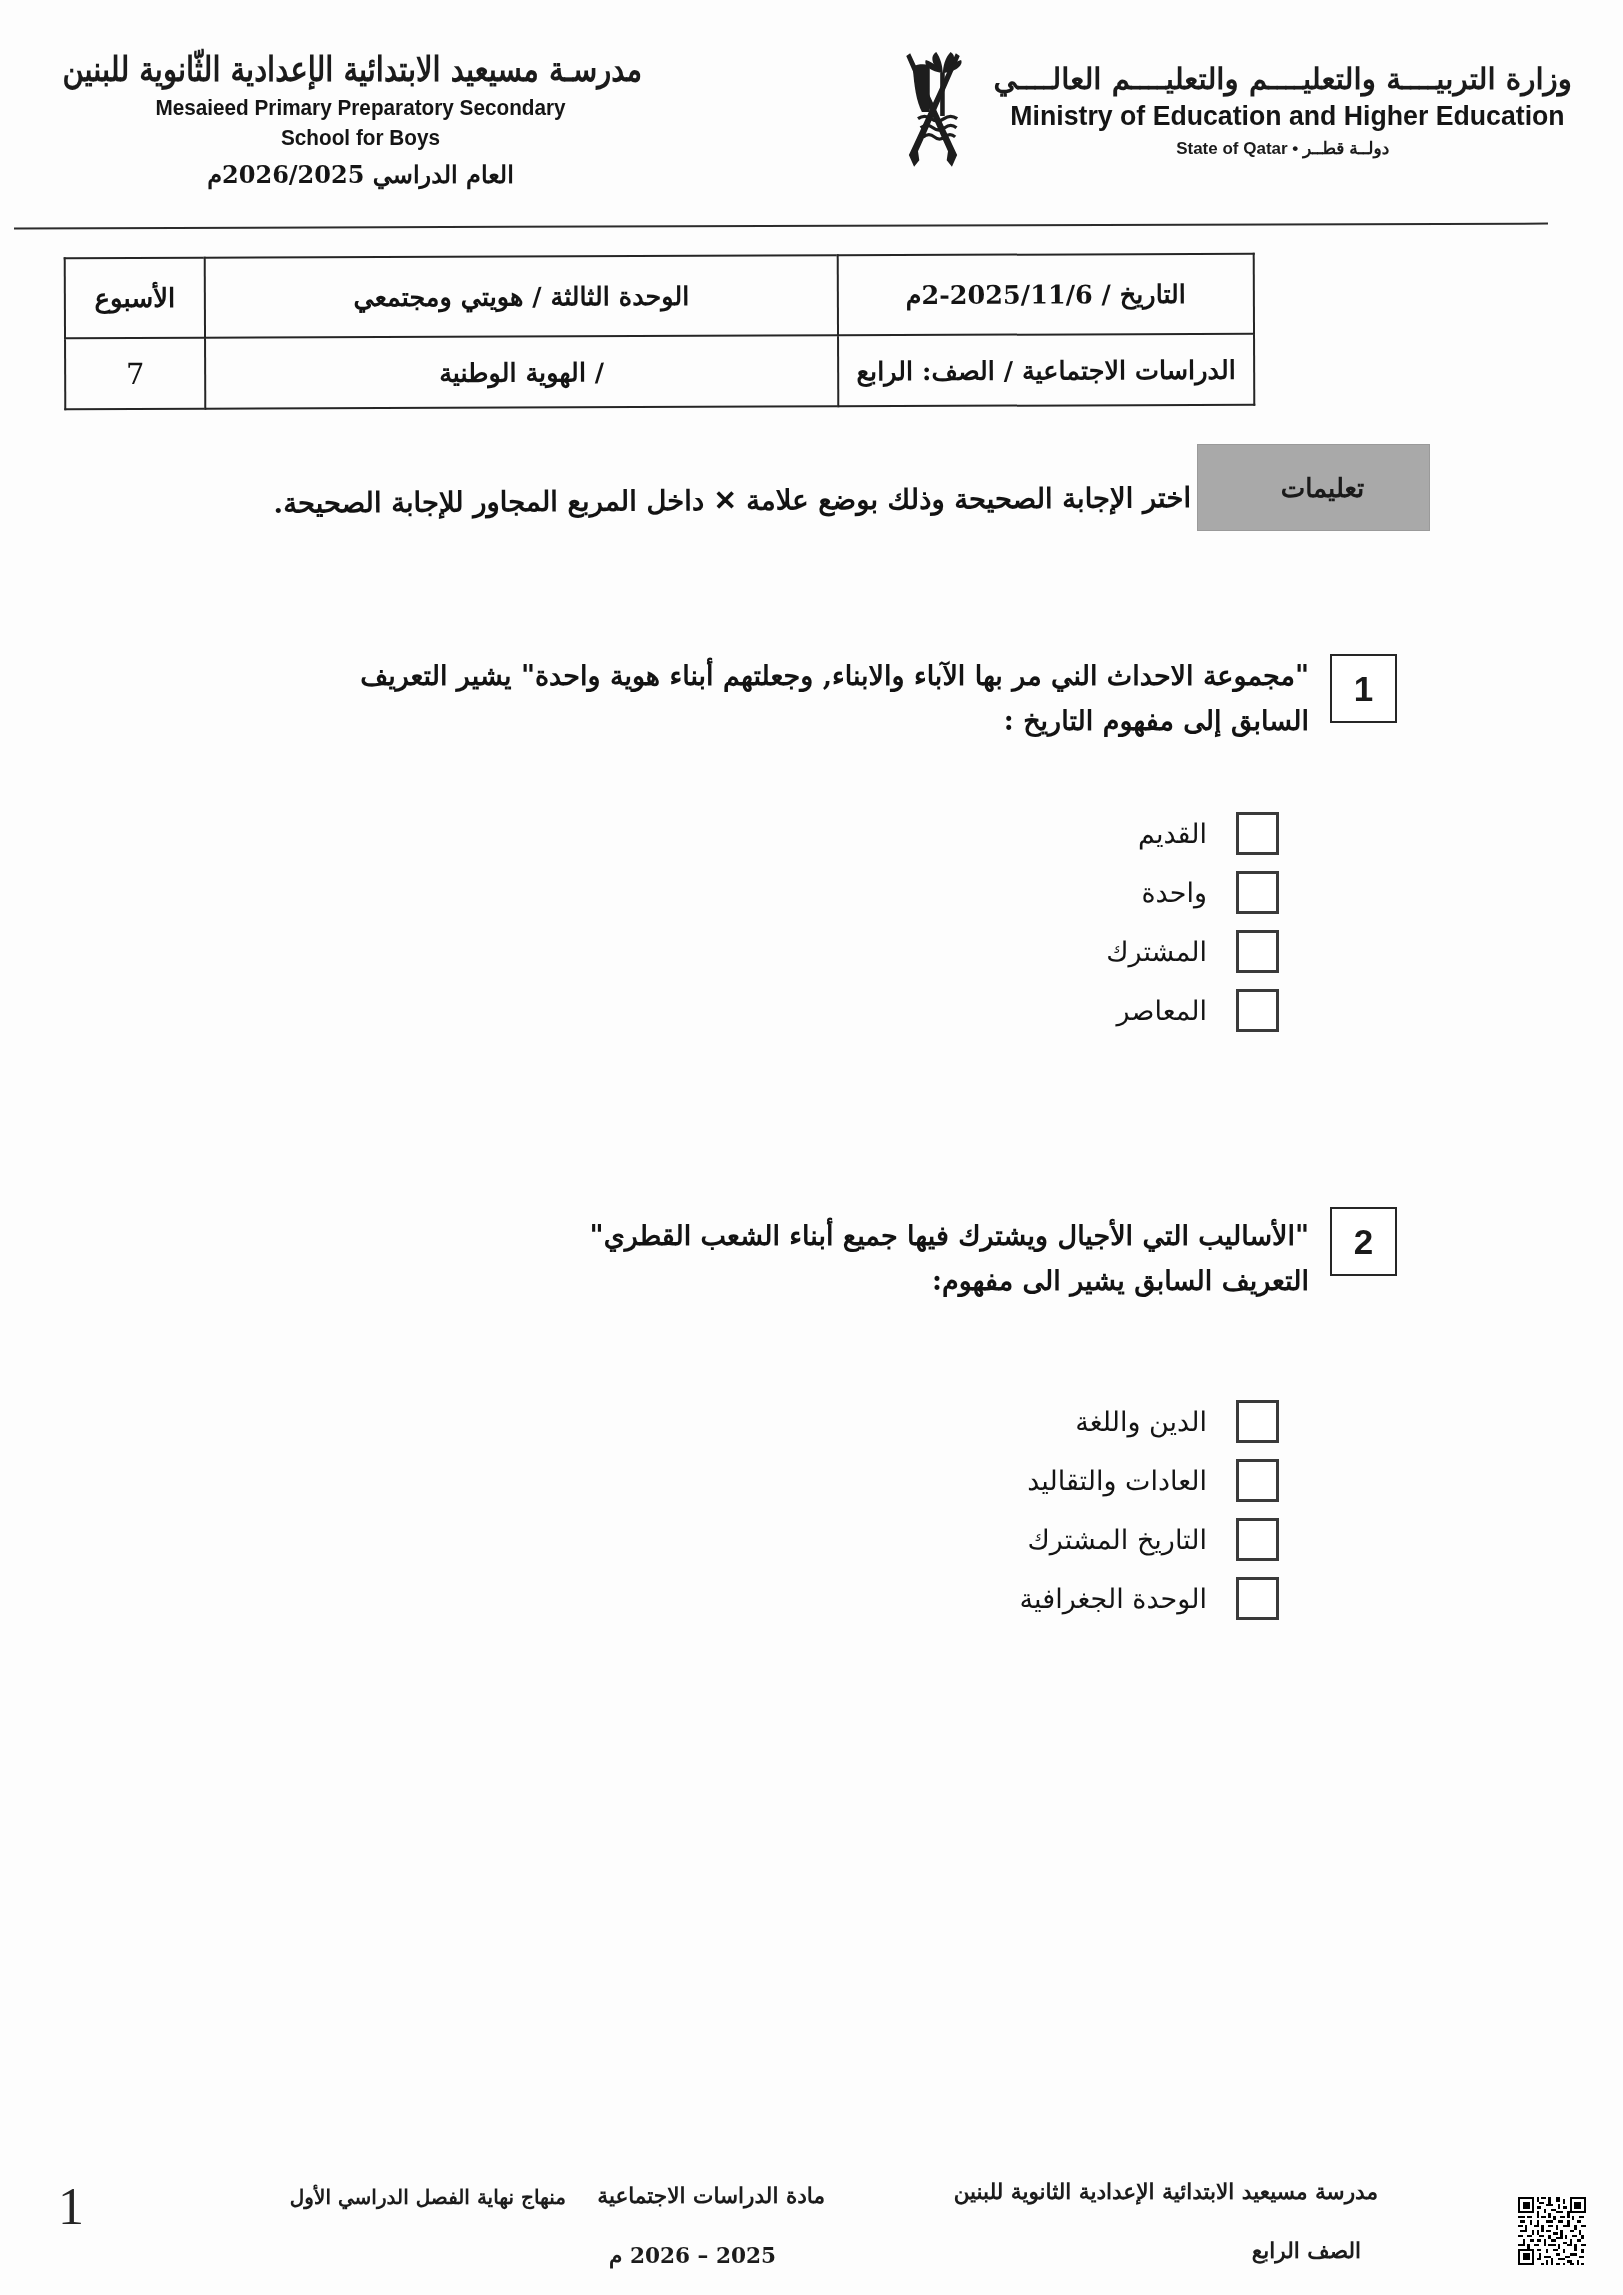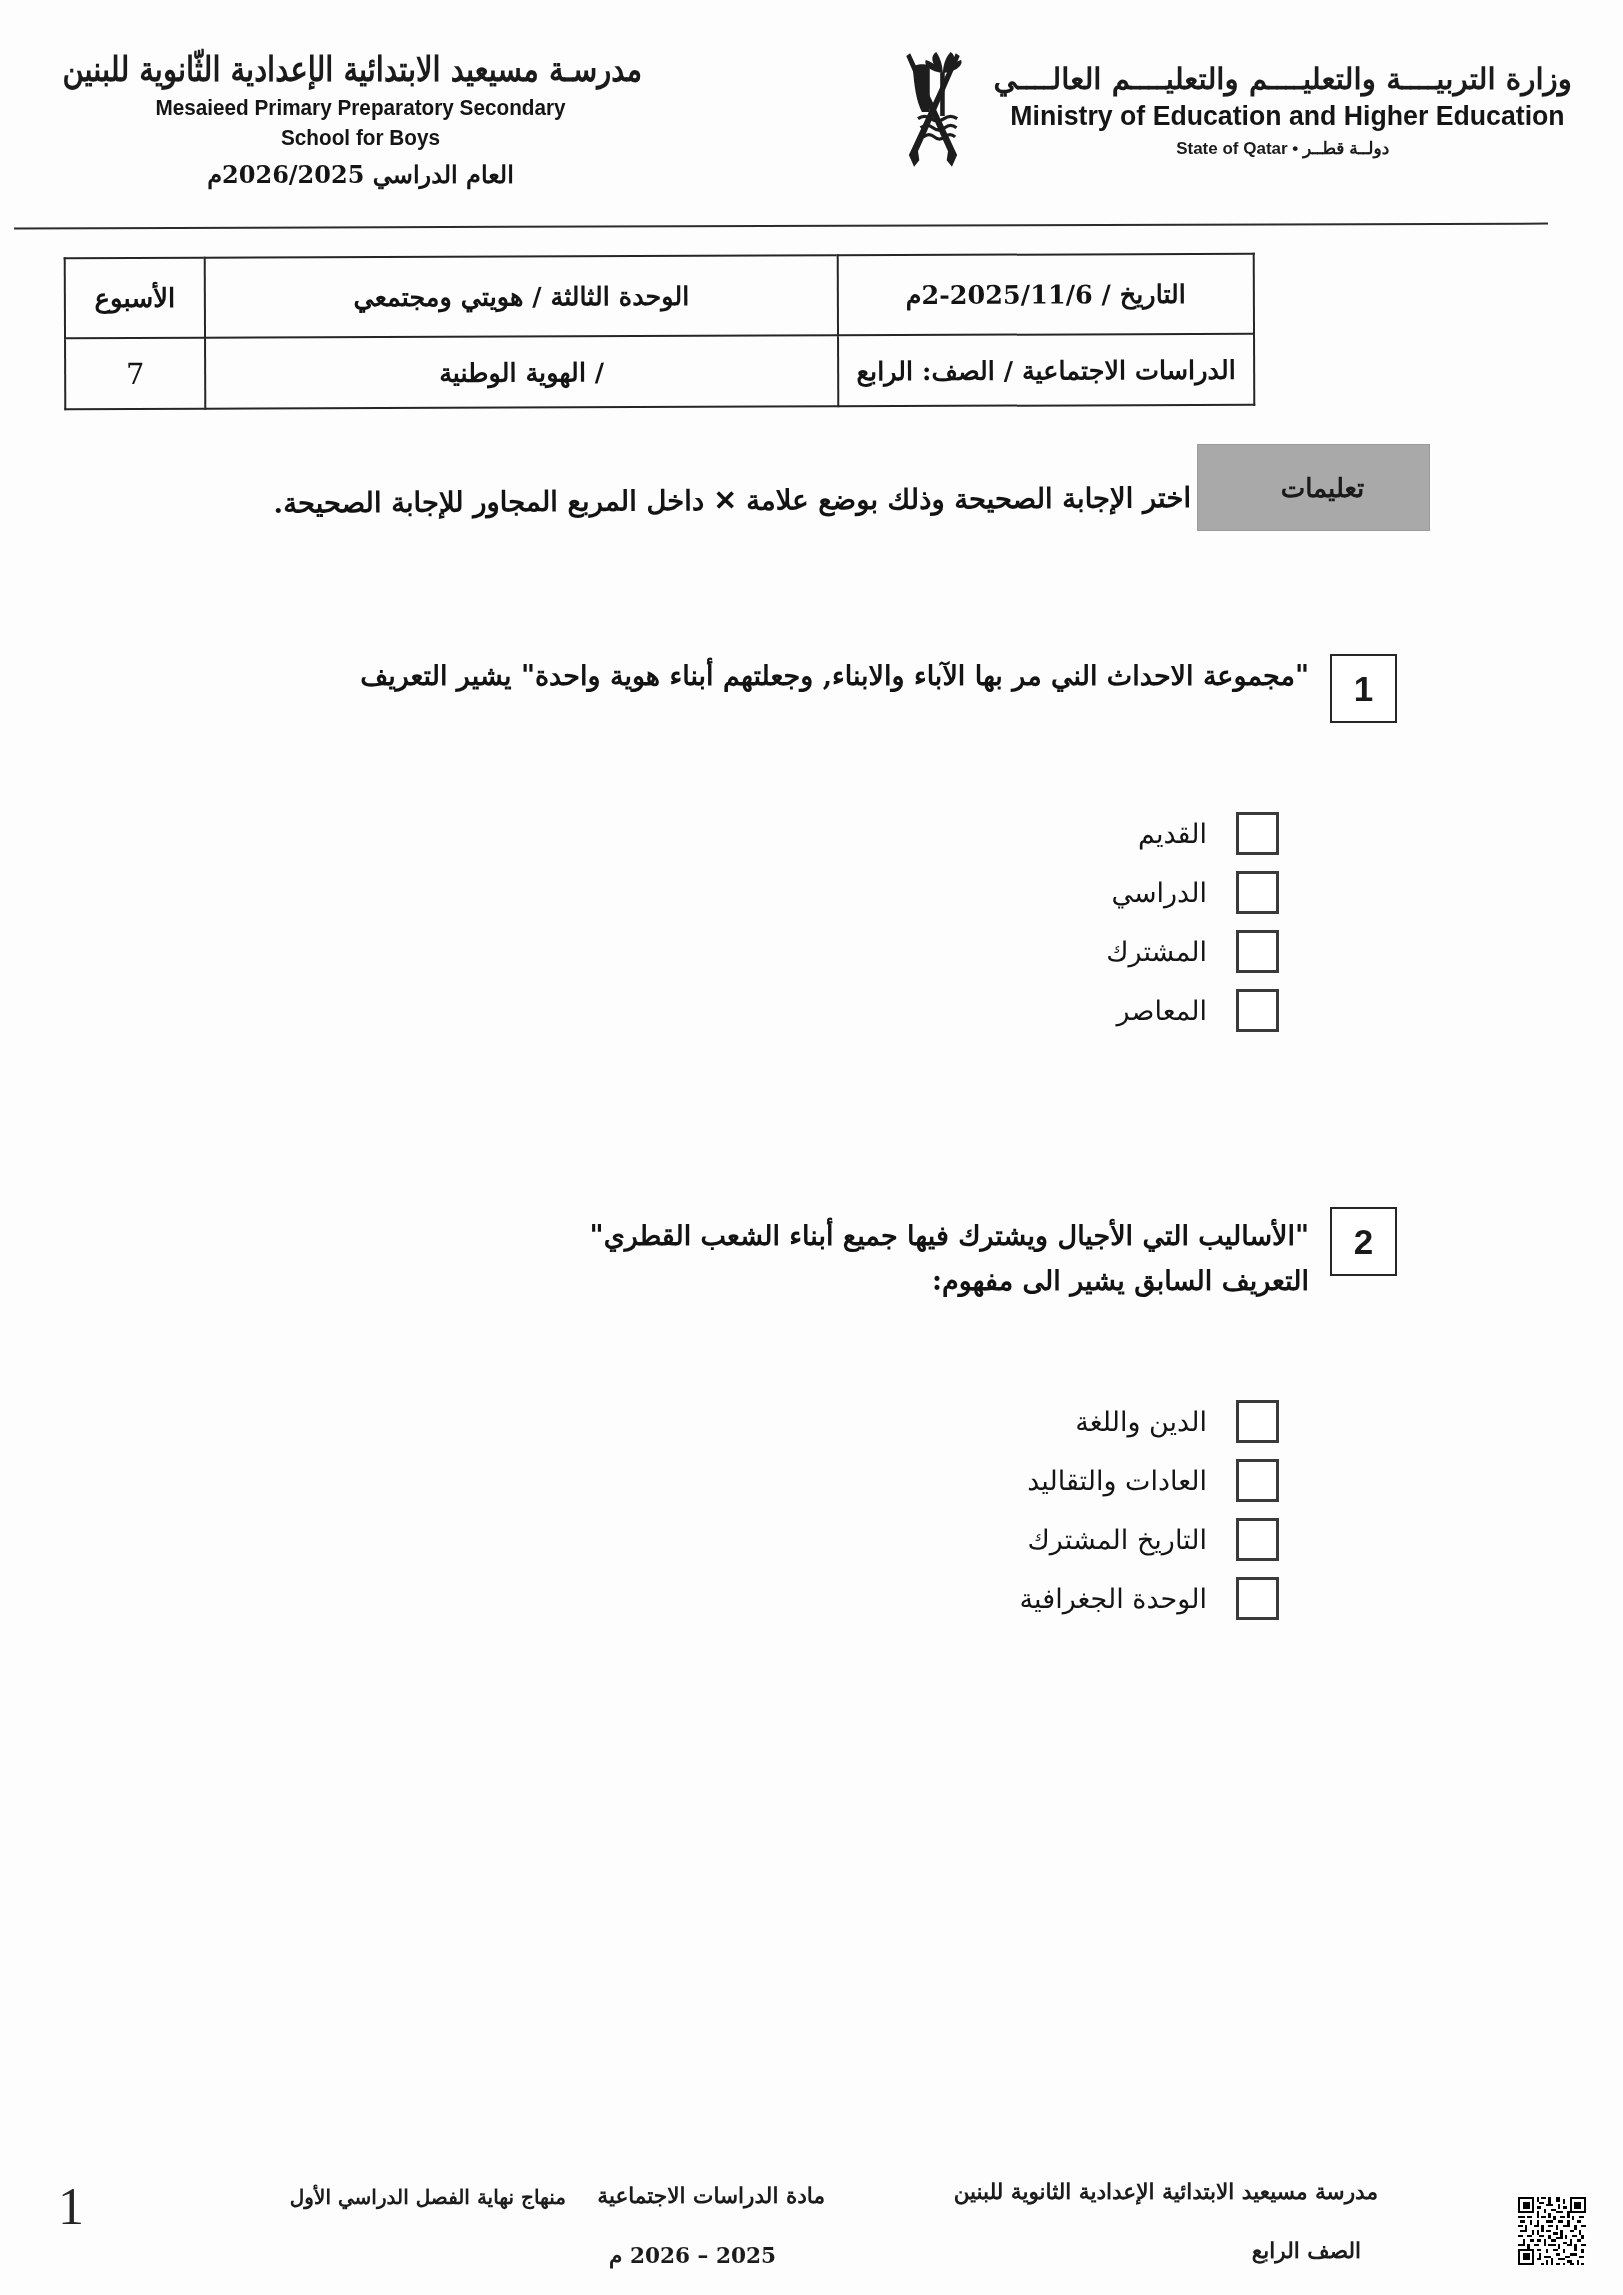--- a/index.html
+++ b/index.html
@@ -297,30 +297,31 @@
       </tr>
     </tbody>
   </table>
 
   <div class="instr-badge">تعليمات</div>
   <div class="instr-text">اختر الإجابة الصحيحة وذلك بوضع علامة ✕ داخل المربع المجاور للإجابة الصحيحة.</div>
 
   <div class="qnum-box" style="right:226px; top:654px;">1</div>
   <div class="q-text" style="right:314px; top:654px; width:1139px; font-size:27px;">
     <div>"مجموعة الاحداث الني مر بها الآباء والابناء, وجعلتهم أبناء هوية واحدة" يشير التعريف</div>
+    <div>السابق إلى مفهوم التاريخ :</div>
   </div>
 
   <div class="opt-list" style="right:344px; top:804px;">
     <div class="opt-row">
       <span class="opt-box"></span>
       <span class="opt-label">القديم</span>
     </div>
     <div class="opt-row">
       <span class="opt-box"></span>
-      <span class="opt-label">الدراسي</span>
+      <span class="opt-label">واحدة</span>
     </div>
     <div class="opt-row">
       <span class="opt-box"></span>
       <span class="opt-label">المشترك</span>
     </div>
     <div class="opt-row">
       <span class="opt-box"></span>
       <span class="opt-label">المعاصر</span>
     </div>
   </div>

